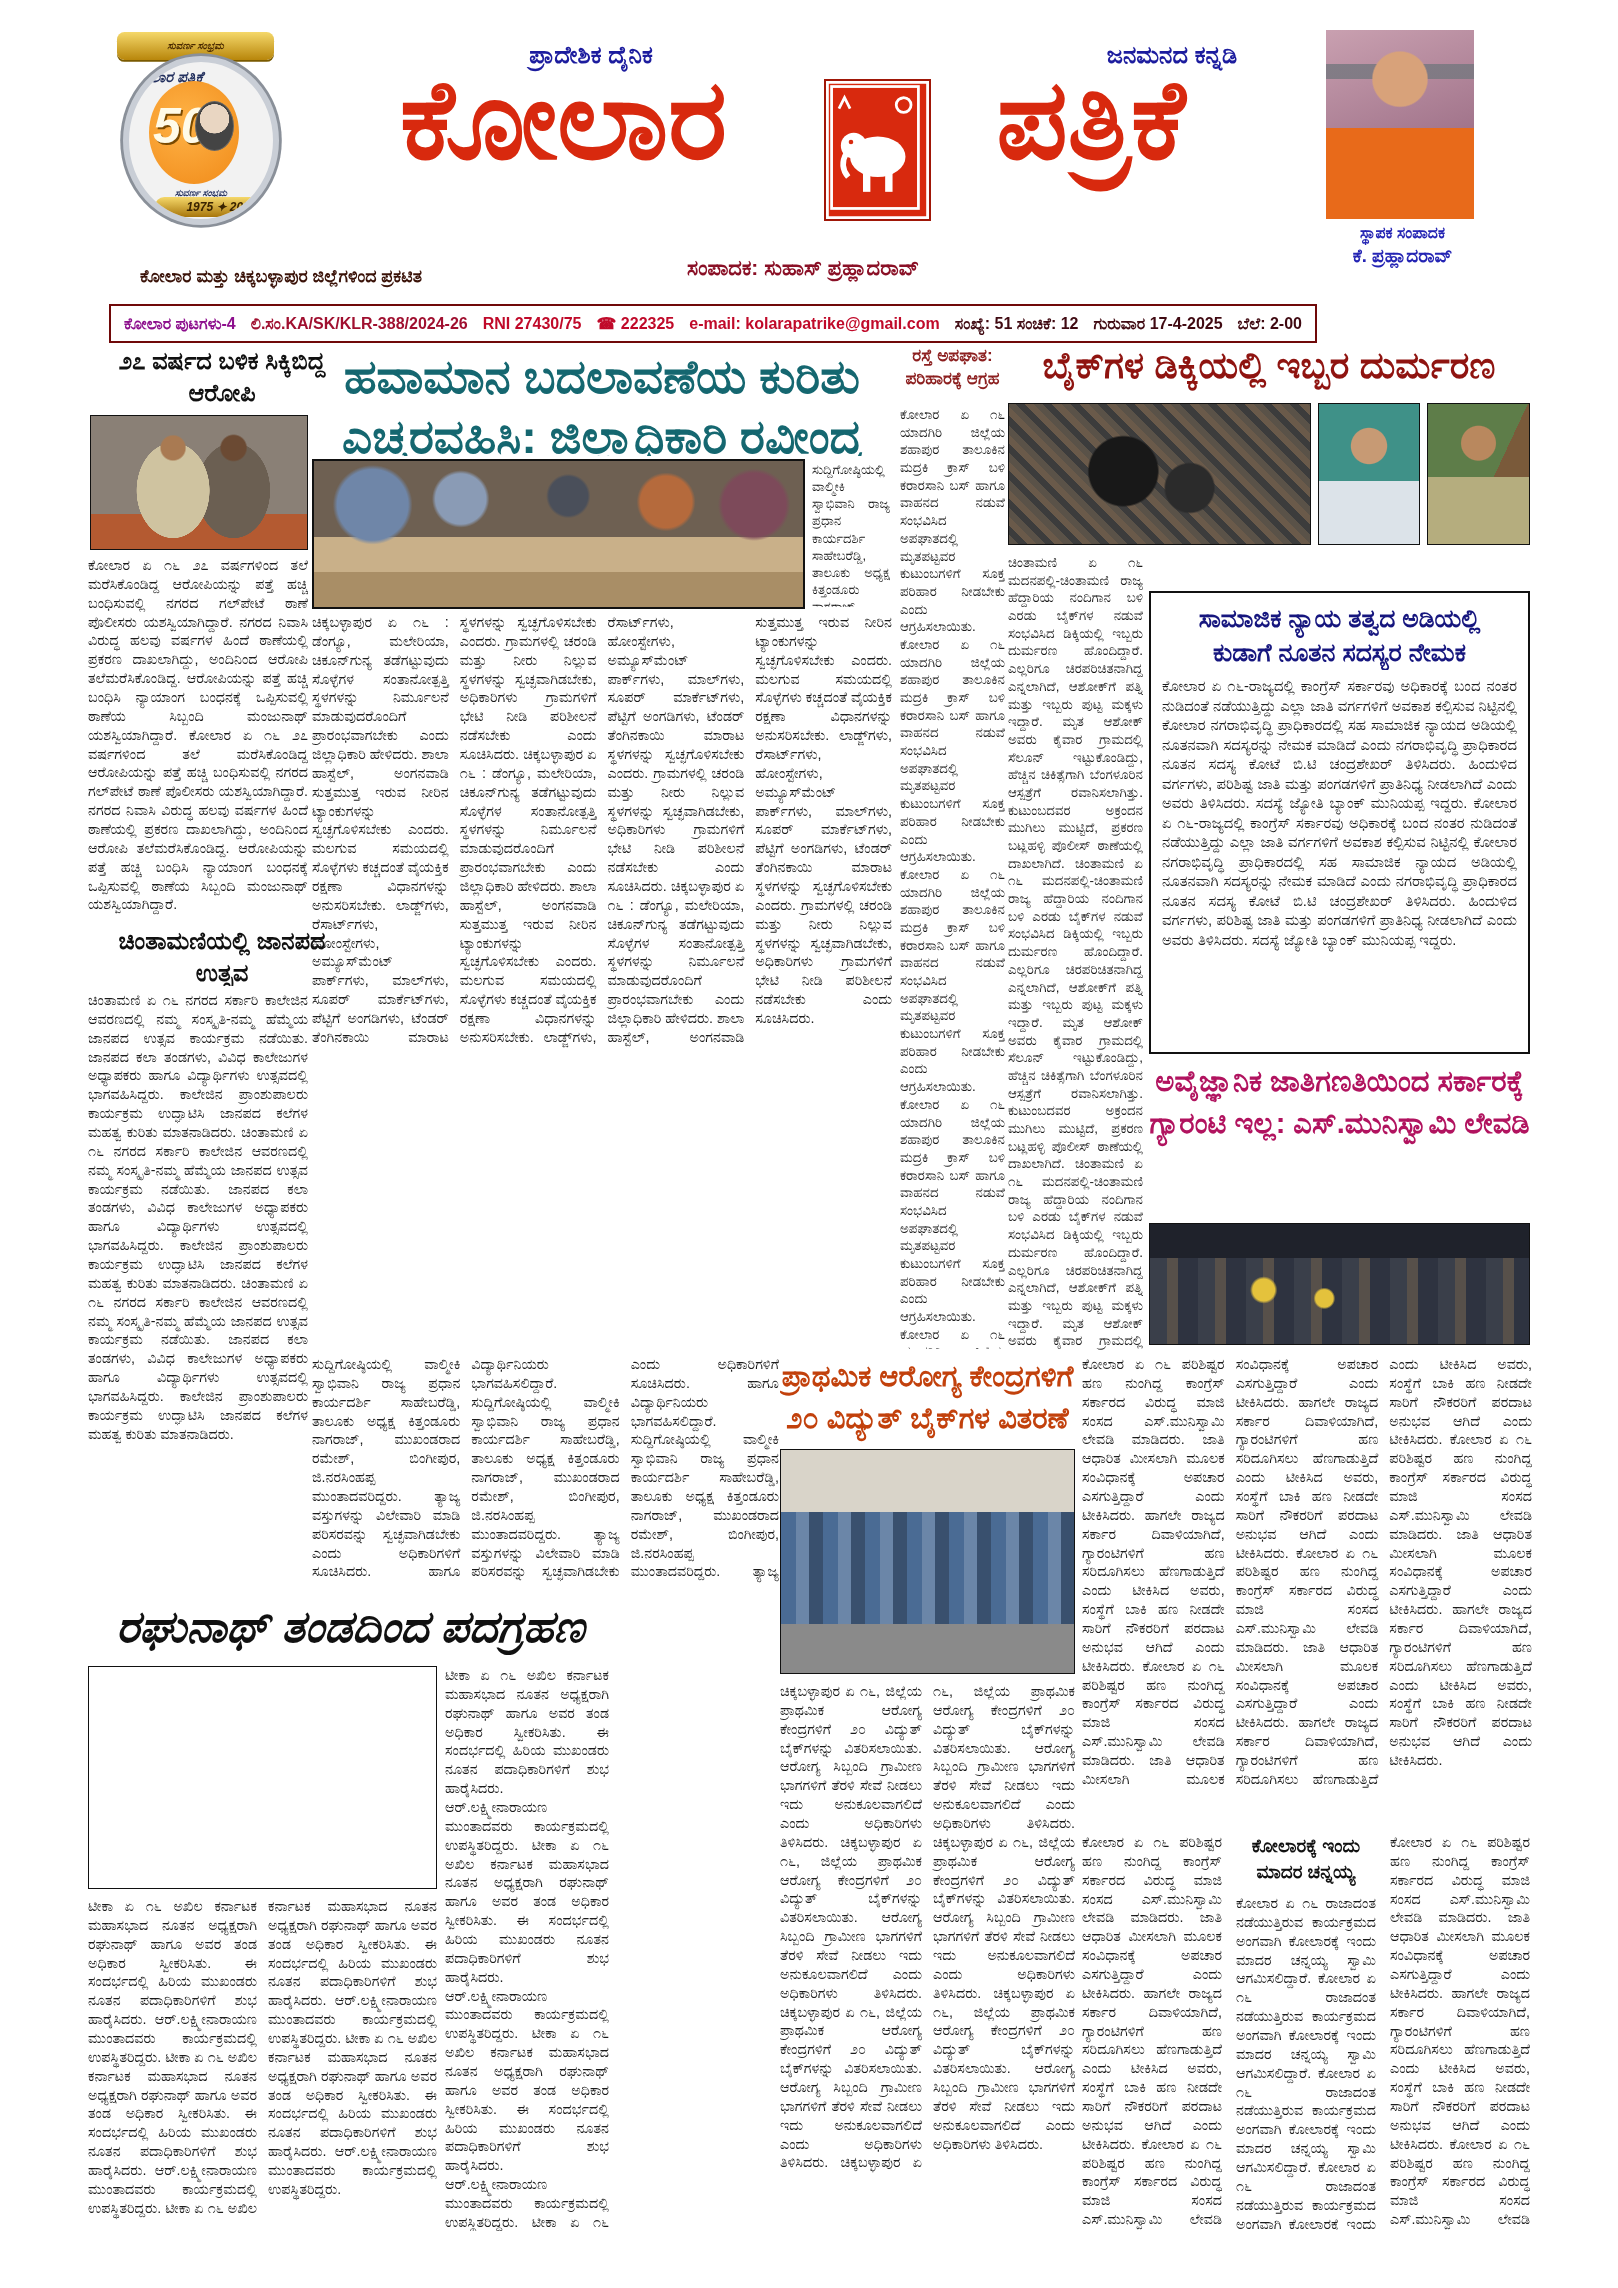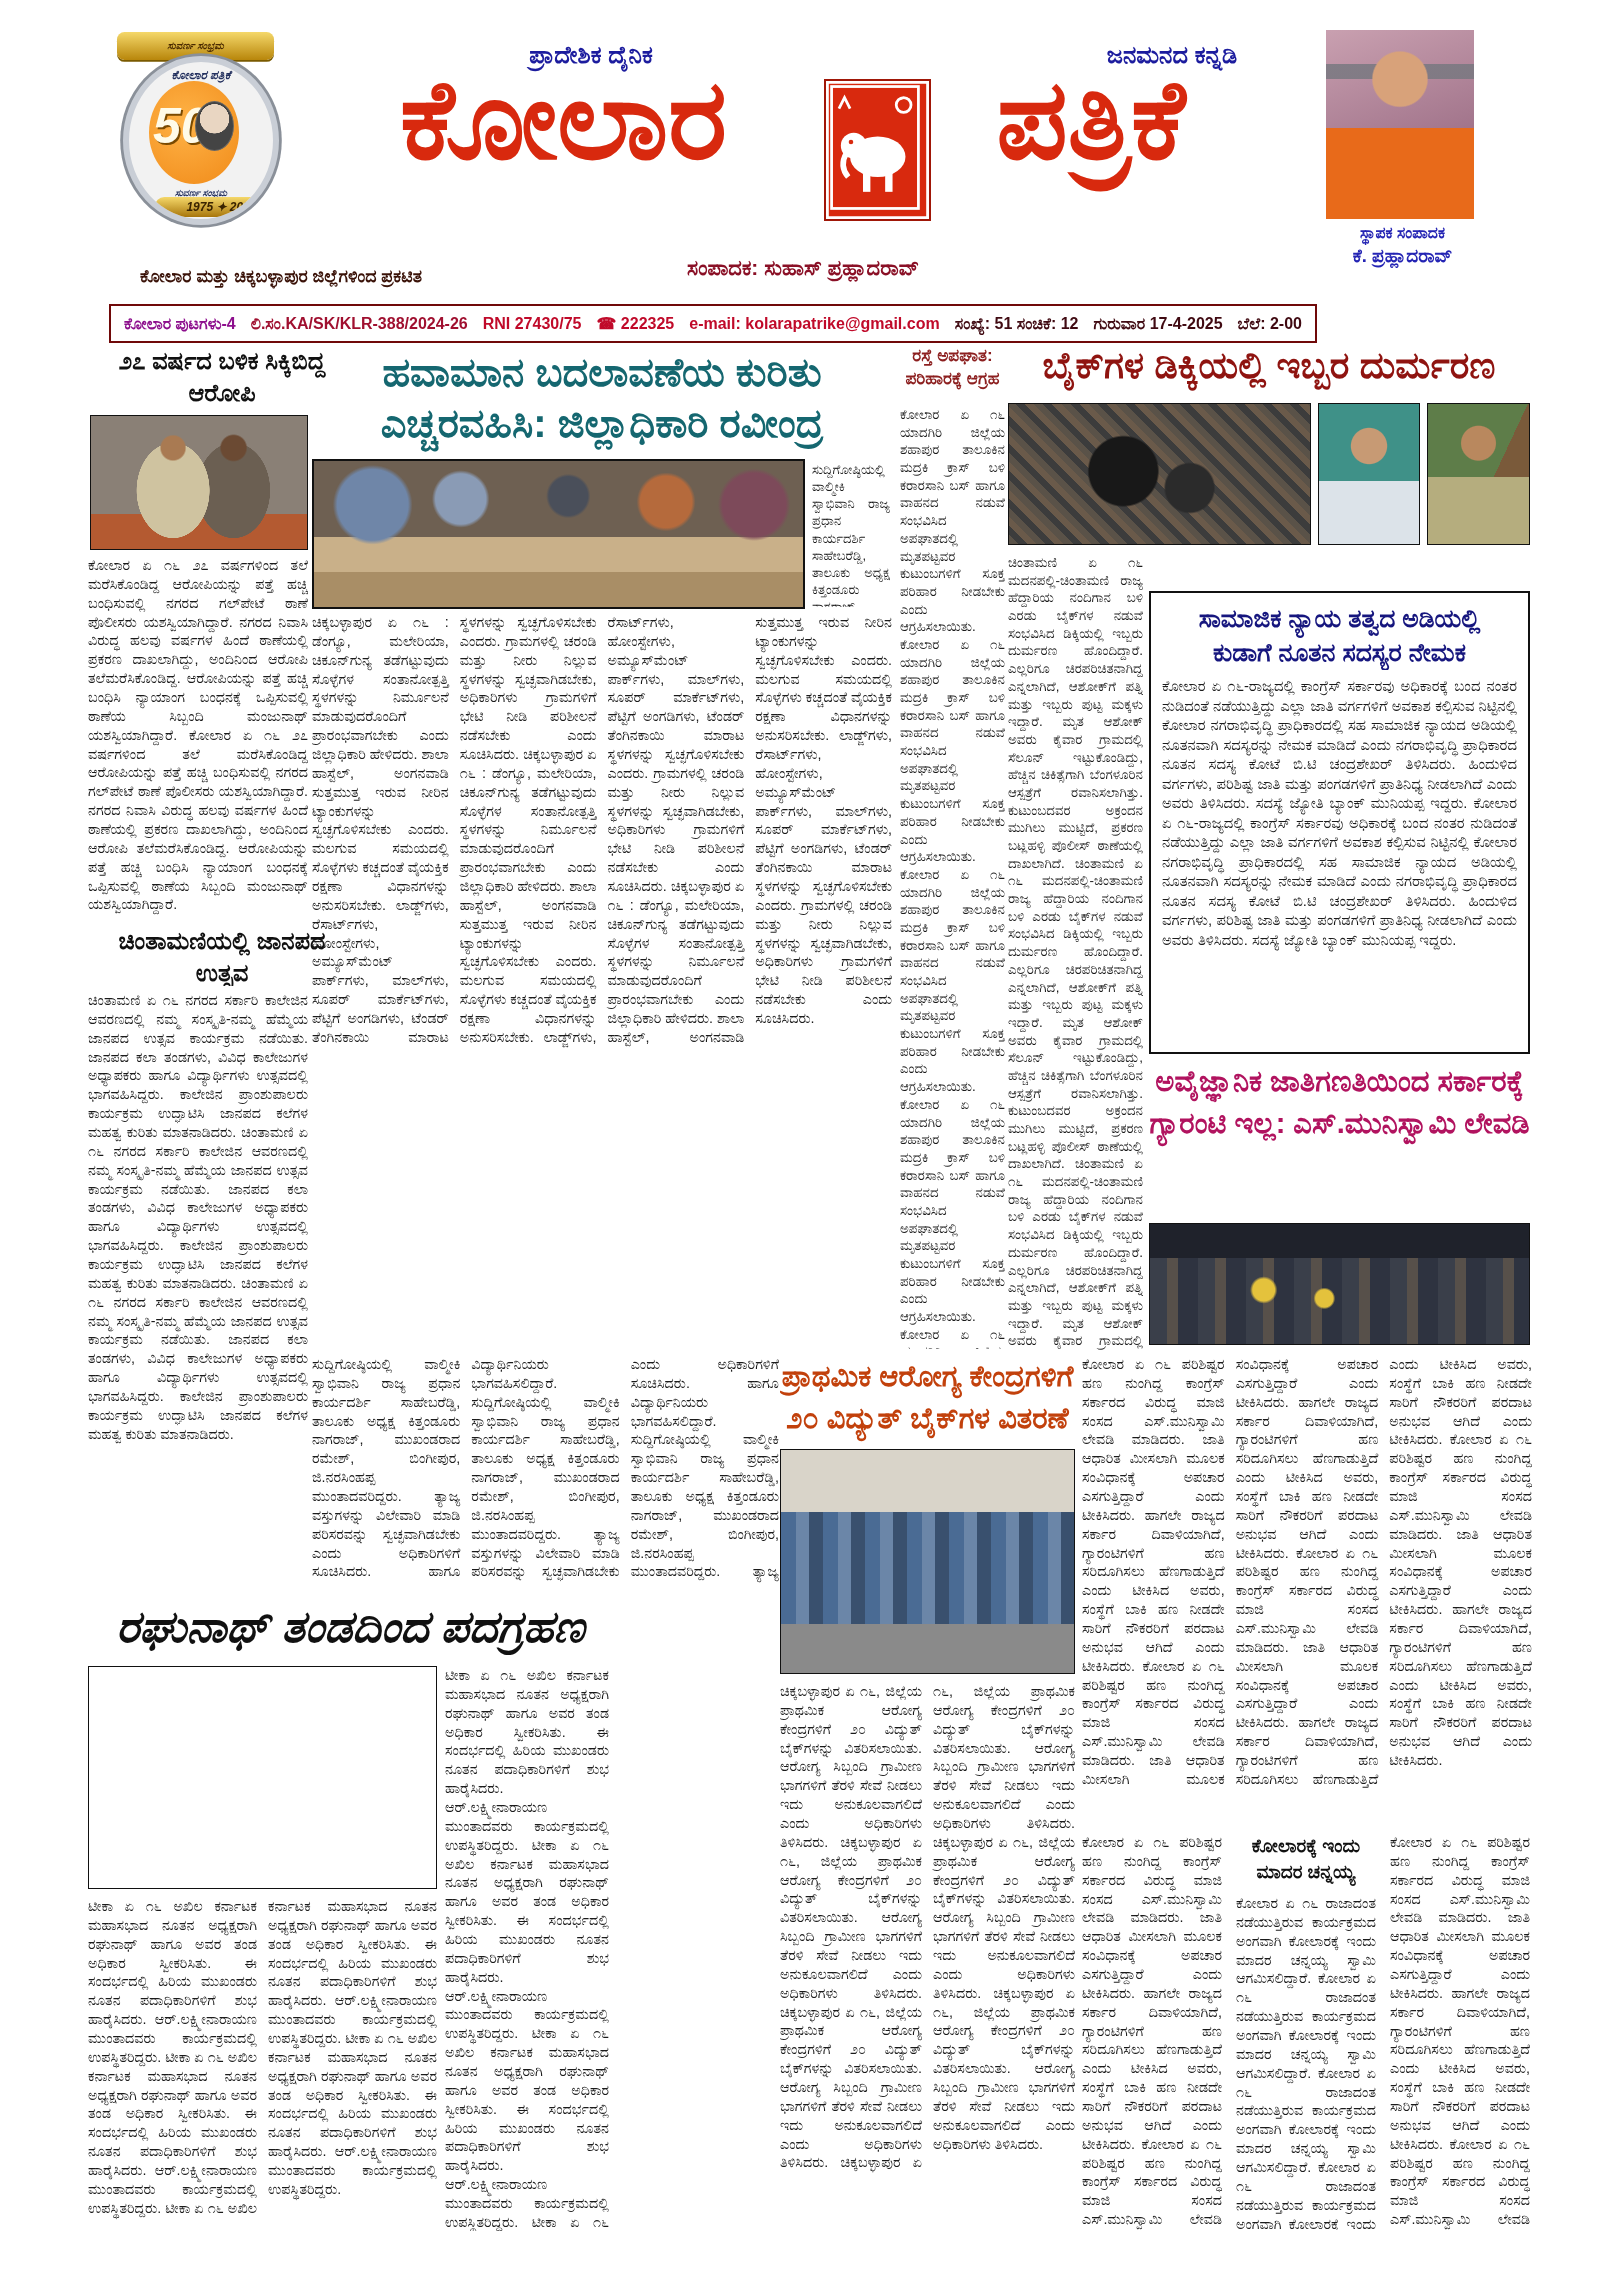--- a/index.html
+++ b/index.html
@@ -5,21 +5,21 @@
   html,body{margin:0;padding:0;background:#e8e8e8;}
   #page{position:relative;width:1619px;height:2289px;background:#ffffff;margin:0 auto;
         font-family:"Liberation Sans",sans-serif;overflow:hidden;}
   .abs{position:absolute;}
   .body-text{font-size:14.3px;line-height:1.32;text-align:justify;color:#1b1b1b;
              overflow:hidden;word-break:break-word;}
   .cols-2{column-count:2;column-gap:11px;}
   .cols-3{column-count:3;column-gap:11px;}
   .cols-4{column-count:4;column-gap:11px;}
   .hl{font-weight:bold;text-align:center;overflow:hidden;}
-  .hl-teal{color:#156770;font-size:40px;line-height:1.28;}
+  .hl-teal{color:#156770;font-size:47px;line-height:1.28;}
   .hl-crash{color:#8f1410;font-size:37px;line-height:1.25;}
   .hl-kuda{color:#16167e;font-size:25px;line-height:1.35;}
   .hl-caste{color:#b1135f;font-size:29px;line-height:1.45;}
   .hl-ebike{color:#c2410c;font-size:29px;line-height:1.45;}
   .hl-black-sm{color:#111;font-size:24px;line-height:1.35;margin-left:24px;}
   .hl-black-lg{color:#111;font-size:44px;line-height:1.2;font-style:italic;}
   .hl-mini{color:#8c1f1f;font-size:17px;line-height:1.35;}
   .hl-sub{color:#111;font-size:18.5px;line-height:1.4;}
   .photo{border:1.8px solid #111;box-sizing:border-box;}
   .photo-meeting{border-width:2.8px;
@@ -86,22 +86,22 @@
     background:linear-gradient(#f5d86a,#b8860b);box-shadow:0 1.8px 0 #7a5a00;
     color:#4a2a00;font-size:10px;font-weight:bold;text-align:center;line-height:28px;overflow:hidden;}
   .badge .oval{position:absolute;left:20px;top:24px;width:144px;height:157px;border-radius:50%;
     background:#f2f2f2;border:6.5px solid #c9ced6;box-shadow:0 0 0 2.8px #8a9099;overflow:hidden;}
   .badge .inner{position:absolute;left:20px;top:18.5px;width:90px;height:103px;border-radius:50%;
     background:radial-gradient(circle at 40% 40%,#ffb347,#f08a18);}
   .badge .fifty{position:absolute;left:24px;top:35px;font-size:50px;font-weight:bold;color:#fffbe8;
     text-shadow:1.8px 1.8px 0 #7a4a00;}
   .badge .face{position:absolute;left:66px;top:39px;width:37px;height:48px;border-radius:50%;
     background:radial-gradient(circle at 50% 35%,#e9d6c2 0 40%,#444 41%);border:1.8px solid #666;}
-  .badge .arc-top{position:absolute;left:0;top:5.5px;width:100%;text-align:center;
-    font-size:12px;font-weight:bold;color:#23305e;}
+  .badge .arc-top{position:absolute;left:0;top:5.5px;width:100%;
+    font-size:15px;font-weight:bold;color:#23305e;}
   .badge .arc-bottom{position:absolute;left:0;bottom:20px;width:100%;text-align:center;
     font-size:9.2px;font-weight:bold;color:#23305e;}
   .badge .years{position:absolute;left:26px;bottom:1.8px;width:133px;height:20px;border-radius:9.2px;
     background:linear-gradient(#f5d86a,#a8760b);color:#3a2400;font-size:12px;font-weight:bold;
     text-align:center;line-height:20px;}
   .stamp{background:#d8290e;border:2.8px solid #a01708;box-shadow:inset 0 0 0 2.8px #ffffff;}
   .founder-photo{
     background-image:
       radial-gradient(circle at 50% 26%,#d8a27a 0 17%,rgba(0,0,0,0) 18%),
       linear-gradient(rgba(0,0,0,0) 0 18%,rgba(120,120,128,.85) 18% 26%,rgba(0,0,0,0) 26%),

